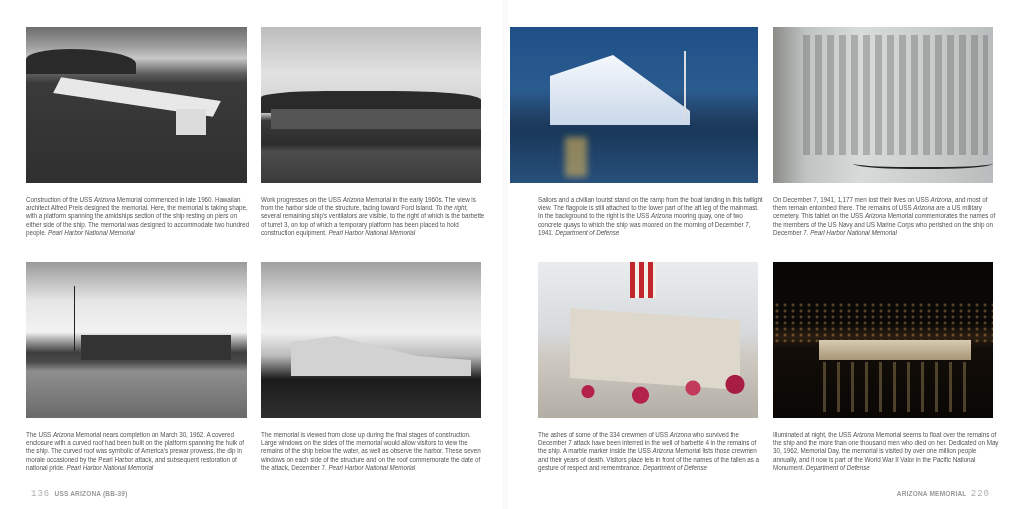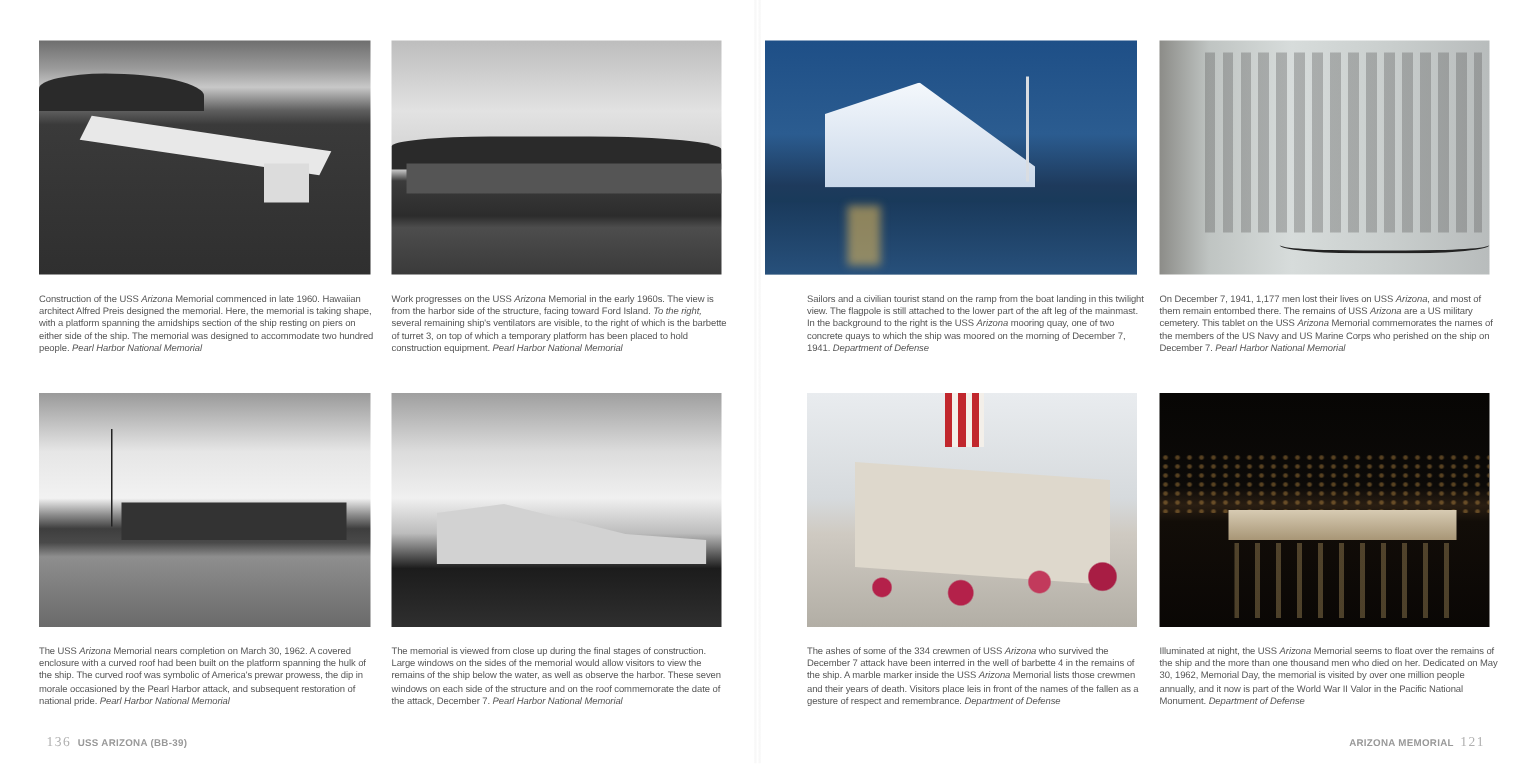--- a/index.html
+++ b/index.html
@@ -12,21 +12,21 @@
   .gutter { position: absolute; left: 503px; top: 0; width: 4px; height: 509px;
             background: linear-gradient(to right, #f4f4f4, #ffffff, #f4f4f4); }
 
   .photo { position: absolute; overflow: hidden; }
   .caption { position: absolute; font-size: 6.3px; line-height: 8.2px; color: #555;
              font-family: "Liberation Sans", sans-serif; letter-spacing: -0.05px; }
   .caption i { font-style: italic; }
 
   .folio { position: absolute; top: 489px; font-size: 7px; color: #8a8a8a;
            letter-spacing: 0.2px; font-family: "Liberation Sans", sans-serif; }
-  .folio .num { font-family: Liberation Serif, serif; font-size: 9px; color: #b0b0b0; letter-spacing: 1px; }
+  .folio .num { font-family: Liberation Mono, monospace; font-size: 9px; color: #b0b0b0; letter-spacing: 1px; }
   .folio .title { font-weight: bold; font-size: 6.5px; color: #999; }
 
   
   #p1 { background:
       linear-gradient(180deg, #6e6e6e 0%, #9b9b9b 12%, #c8c8c8 20%, #5e5e5e 30%, #3a3a3a 36%, #2f2f2f 100%); }
   #p1 .deck { position:absolute; left:26px; top:62px; width:170px; height:16px; background:#e8e8e8;
               transform: skewX(-20deg) rotate(8deg); }
   #p1 .tee { position:absolute; left:150px; top:82px; width:30px; height:26px; background:#dcdcdc; }
   #p1 .hill { position:absolute; left:0; top:22px; width:110px; height:25px; background:#2a2a2a; border-radius: 40% 60% 0 0; }
 
@@ -154,15 +154,15 @@
   <div class="caption" style="left:773px;top:431px;width:228px;">
     <span>Illuminated at night, the USS </span><i>Arizona</i><span> Memorial seems to float over the remains of the ship and the more than one thousand men who died on her. Dedicated on May 30, 1962, Memorial Day, the memorial is visited by over one million people annually, and it now is part of the World War II Valor in the Pacific National Monument. </span><i>Department of Defense</i>
   </div>
 
   <div class="folio" style="left:31px;">
     <span class="num">136</span>
     &nbsp;<span class="title">USS ARIZONA (BB-39)</span>
   </div>
   <div class="folio" style="right:31px;text-align:right;">
     <span class="title">ARIZONA MEMORIAL</span>&nbsp;
-    <span class="num">121</span>
+    <span class="num">220</span>
   </div>
 </div>
 
 </body></html>

